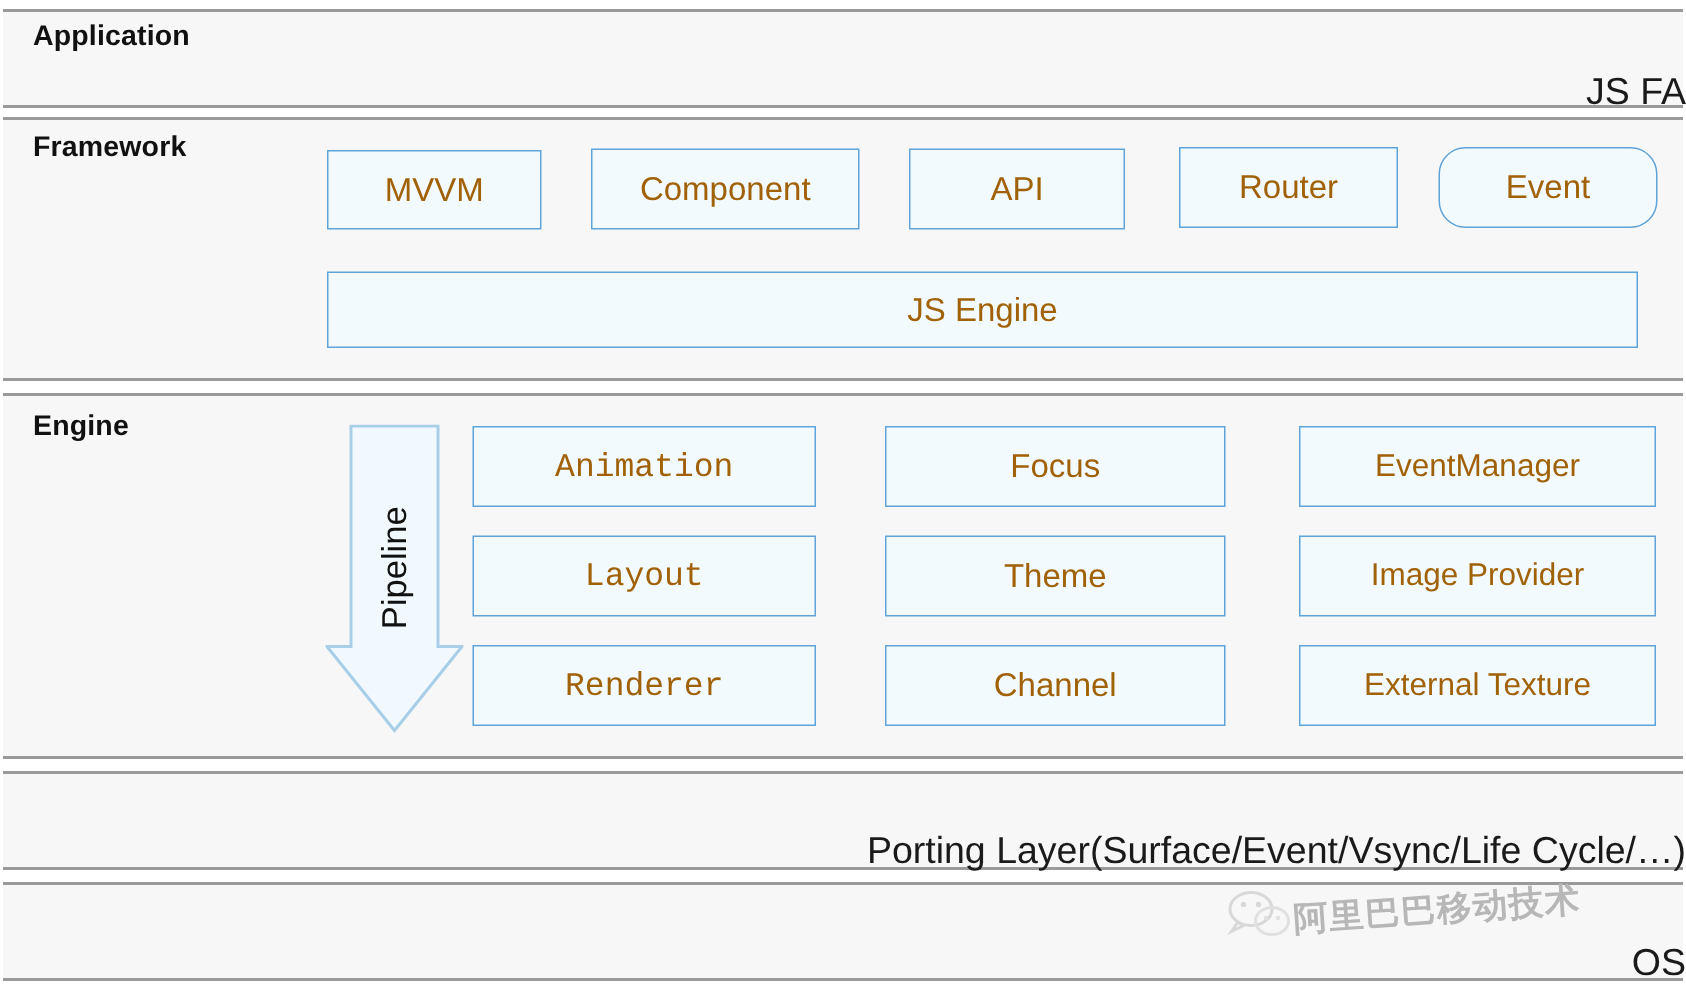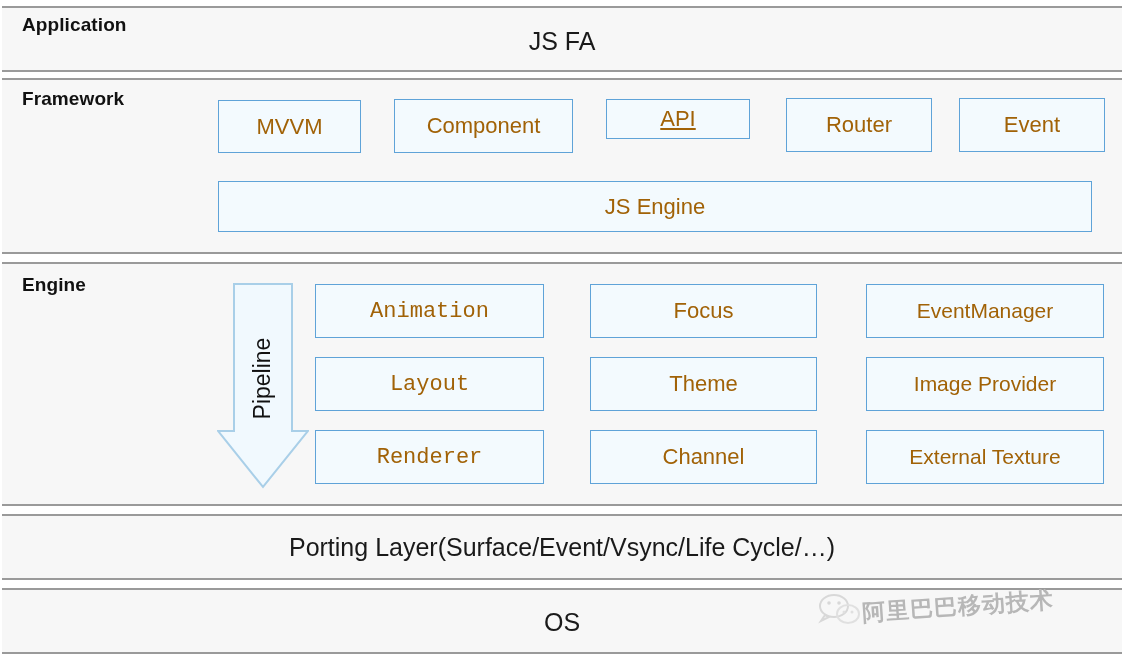--- a/index.html
+++ b/index.html
@@ -47,24 +47,25 @@
   }
   .lbl-app    { top: 14px; }
   .lbl-fw     { top: 88px; }
   .lbl-engine { top: 274px; }
 
   
   .band-caption {
     position: absolute;
     left: 0;
     width: 1124px;
-    text-align: center;
+    text-align: right;
     font-size: 25px;
     color: #1a1a1a;
     white-space: nowrap;
+    margin-top: 20px;
   }
   .cap-jsfa    { top: 27px; }
   .cap-porting { top: 533px; }
   .cap-os      { top: 608px; }
 
   
   .box {
     position: absolute;
     box-sizing: border-box;
     background: #f3fafe;
@@ -74,23 +75,23 @@
     justify-content: center;
     font-size: 22px;
     color: #a16207;
     white-space: nowrap;
   }
   .box.small { font-size: 21px; }
 
   
   .fw-mvvm      { left: 218px; top: 100px; width: 143px; height: 53px; }
   .fw-component { left: 394px; top: 99px;  width: 179px; height: 54px; }
-  .fw-api       { left: 606px; top: 99px;  width: 144px; height: 40px; text-decoration: underline; }
+  .fw-api       { left: 606px; top: 99px;  width: 144px; height: 54px; }
   .fw-router    { left: 786px; top: 98px;  width: 146px; height: 54px; }
-  .fw-event     { left: 959px; top: 98px;  width: 146px; height: 54px; }
+  .fw-event     { left: 959px; top: 98px;  width: 146px; height: 54px; border-radius: 18px; }
   .fw-jsengine  { left: 218px; top: 181px; width: 874px; height: 51px; }
 
   
   .en-c1 { left: 315px; width: 229px; font-family: Liberation Mono, monospace; }
   .en-c2 { left: 590px; width: 227px; }
   .en-c3 { left: 866px; width: 238px; }
   .en-r1 { top: 284px; height: 54px; }
   .en-r2 { top: 357px; height: 54px; }
   .en-r3 { top: 430px; height: 54px; }
 

